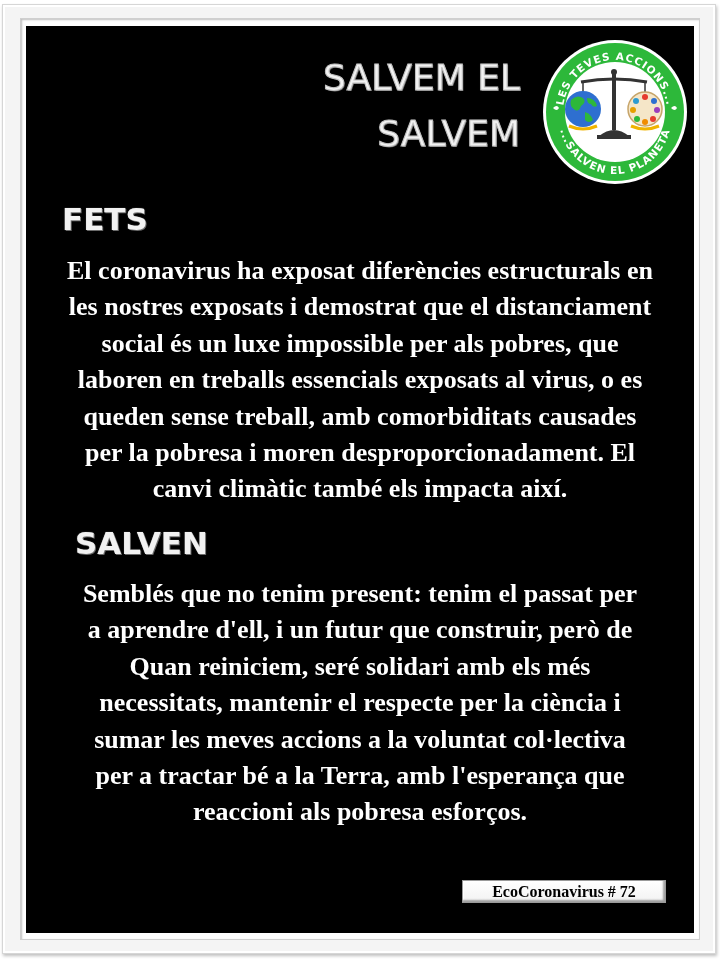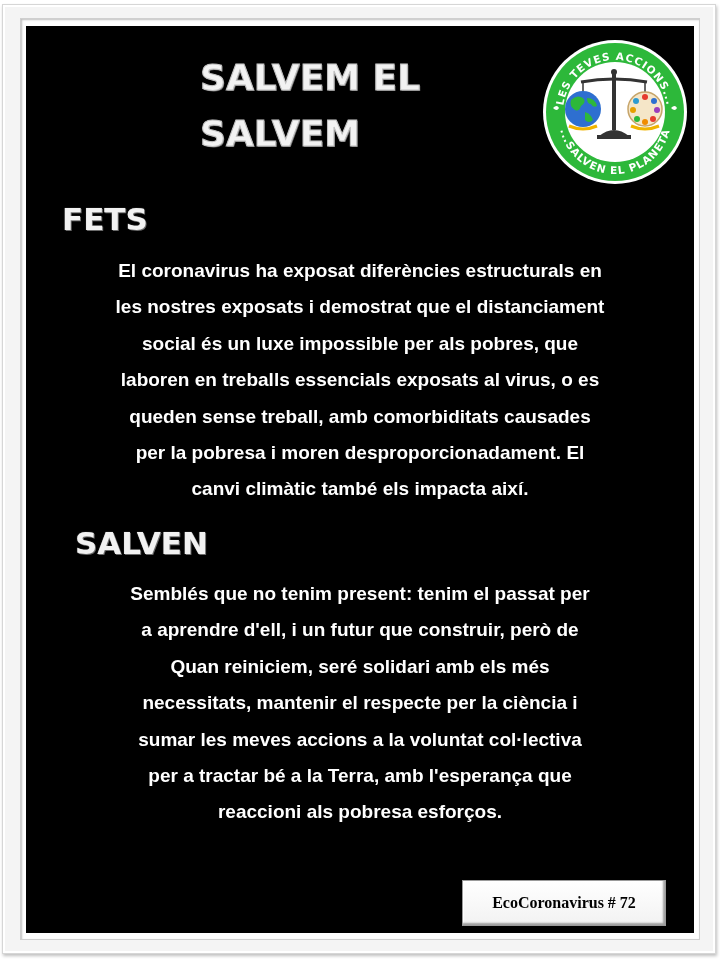--- a/index.html
+++ b/index.html
@@ -21,49 +21,49 @@
     border: 1px solid #cfcfcf;
     box-shadow: inset 1px 1px 2px rgba(0,0,0,0.25);
     box-sizing: border-box;
   }
   .panel {
     position: absolute; left: 26px; top: 26px; width: 668px; height: 907px;
     background: #000000;
   }
   .title {
     position: absolute; left: 200px; top: 50px; width: 320px;
-    text-align: left; color: #ffffff;
-    font-family: "DejaVu Sans", sans-serif; font-weight: bold;
+    text-align: right; color: #ffffff;
+    font-family: "DejaVu Sans", sans-serif; font-weight: normal;
     font-size: 36px; line-height: 56px; letter-spacing: 0px;
     -webkit-text-stroke: 1px #bfbfbf;
     color: #f2f2f2;
     text-shadow: 0 0 1px #8a8a8a, 1px 1px 0 #6a6a6a;
   }
   .heading {
     position: absolute; color: #f2f2f2;
     font-family: "DejaVu Sans", sans-serif; font-weight: bold;
     font-size: 31px; line-height: 32px;
     text-shadow: 1px 1px 0 #6a6a6a, 0 0 1px #9a9a9a;
   }
   .h-fets { left: 62px; top: 203px; }
   .h-accions { left: 75px; top: 527px; }
   .para {
     position: absolute; left: 36px; width: 648px;
     text-align: center; color: #ffffff;
-    font-family: Liberation Sans, sans-serif; font-weight: bold;
-    font-size: 19px; line-height: 36.4px;
+    font-family: Liberation Serif, serif; font-weight: bold;
+    font-size: 26px; line-height: 36.4px;
   }
   .p-fets { top: 253px; }
   .p-accions { top: 576px; }
   .para span { display: block; white-space: nowrap; }
   .logo {
     position: absolute; left: 541px; top: 38px; width: 148px; height: 148px;
   }
   .badge {
-    position: absolute; left: 462px; top: 880px; width: 204px; height: 46px;
+    position: absolute; left: 462px; top: 880px; width: 204px; height: 23px;
     background: linear-gradient(#ffffff, #f2f2f2);
     border: 1px solid #9a9a9a;
     box-shadow: inset -2px -2px 2px rgba(0,0,0,0.35), inset 1px 1px 1px #ffffff;
     box-sizing: border-box;
     display: flex; align-items: center; justify-content: center;
     font-family: "Liberation Serif", serif; font-weight: bold;
     font-size: 16px; color: #000000;
   }
 </style>
 </head>

